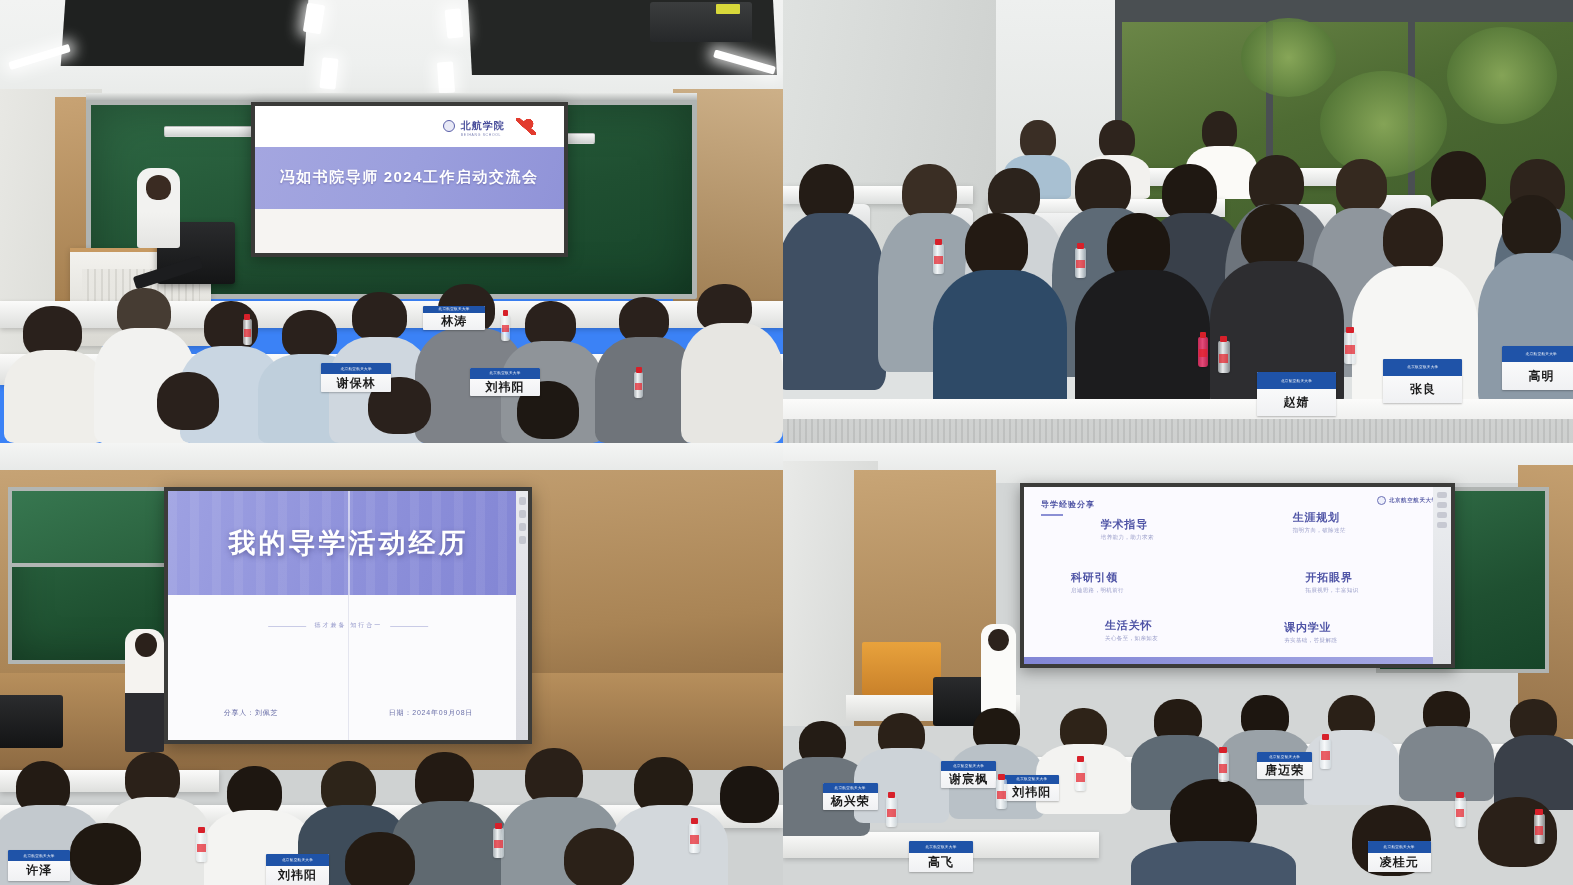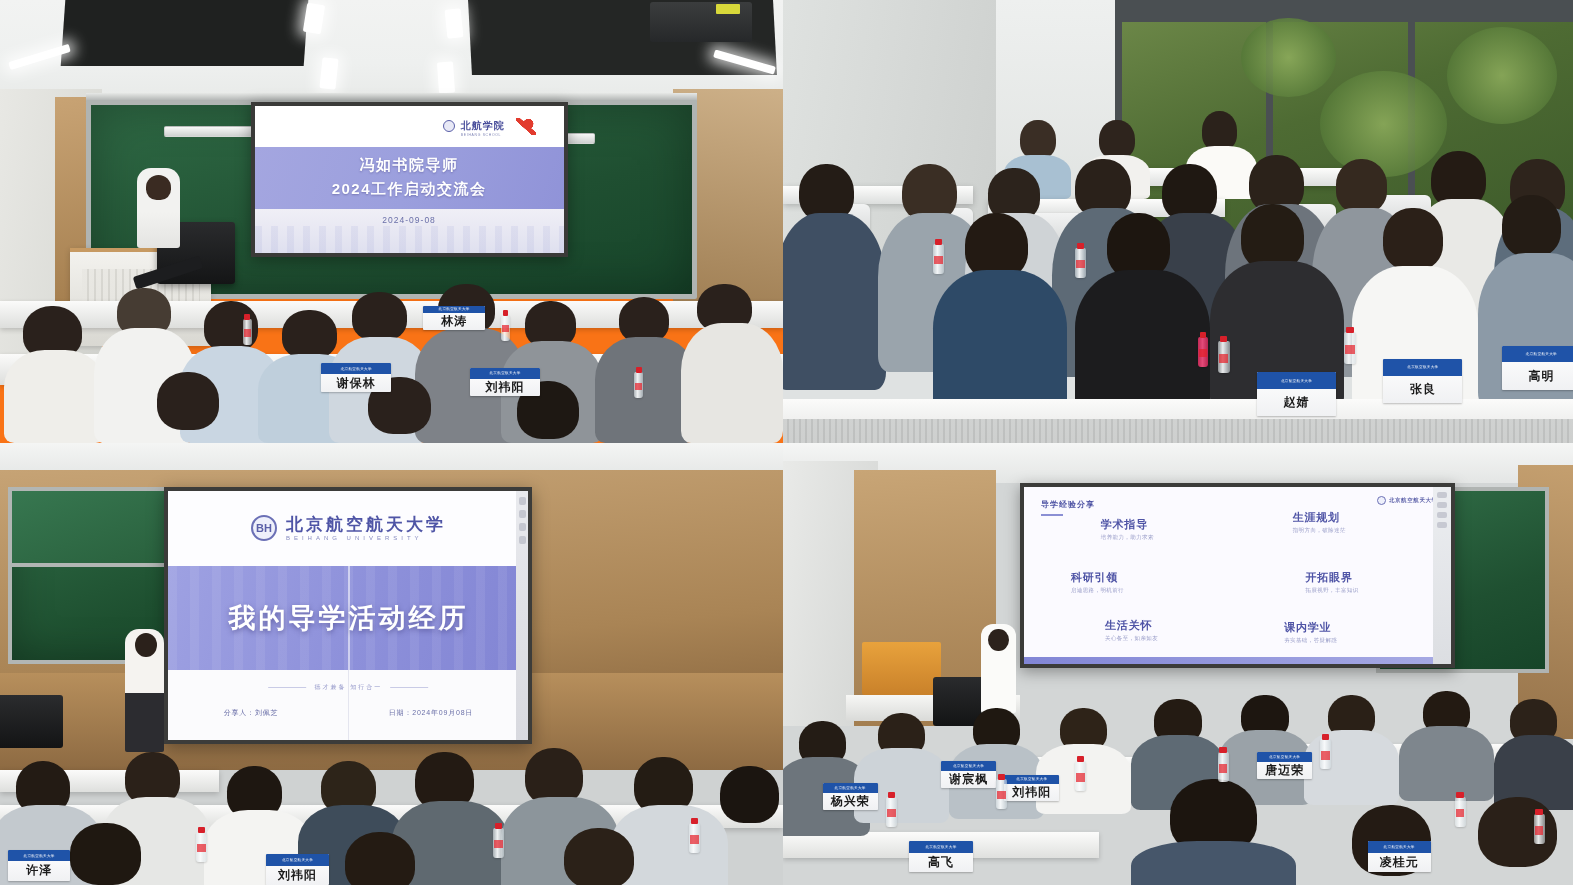--- a/index.html
+++ b/index.html
@@ -14,21 +14,21 @@
     position:relative; width:1573px; height:885px;
     display:grid;
     grid-template-columns:783px 790px;
     grid-template-rows:443px 442px;
     gap:0;
     background:#ffffff;
   }
   .panel { position:relative; overflow:hidden; }
 
   
-  .p1 { background:#f97316; }
+  .p1 { background:#3b82f6; }
   .p1 .ceiling {
     position:absolute; left:0; top:0; width:100%; height:26%;
     background:
       linear-gradient(180deg,#f2f3f2 0%,#eef0ef 55%,#e6e8e6 100%);
   }
   .p1 .ceil-void {
     position:absolute; background:#2b2c2b;
   }
   .p1 .v1 { left:8%; top:0; width:31%; height:15%;
             transform:skewX(-4deg); background:#1f2120; }
@@ -101,21 +101,21 @@
     font-size:3.4px; color:#8186b6; letter-spacing:.7px; display:block;
   }
   .p1 .logo-red {
     width:20px; height:17px; margin-left:5px;
     background:
       radial-gradient(circle at 62% 34%, #e23b2e 0 30%, transparent 31%),
       linear-gradient(42deg, transparent 40%, #e23b2e 41% 58%, transparent 59%);
   }
   .p1 .slide-band {
     flex:0 0 42%; background:linear-gradient(110deg,#a4a6e0,#9b9fdd 50%,#9093d8);
-    display:flex; flex-direction:column; align-items:center;
+    display:flex; flex-direction:row; align-items:center;
     justify-content:center; gap:5px;
   }
   .p1 .slide-t1, .p1 .slide-t2 {
     color:#ffffff; font-size:15px; font-weight:700; letter-spacing:1.5px;
     text-shadow:0 1px 2px rgba(60,55,120,.4);
   }
   .p1 .slide-foot {
     flex:1; background:linear-gradient(180deg,#f0eff6,#dfe0ef);
     display:flex; align-items:flex-start; justify-content:center;
     padding-top:6px; position:relative; overflow:hidden;
@@ -501,24 +501,20 @@
         <div class="logo-seal"></div>
         <div>
           <span class="logo-cn">北航学院</span>
           <span class="logo-en">BEIHANG SCHOOL</span>
         </div>
         <div class="logo-red"></div>
       </div>
       <div class="slide-band">
         <div class="slide-t1">冯如书院导师</div>
         <div class="slide-t2">2024工作启动交流会</div>
-      </div>
-      <div class="slide-foot">
-        <div class="city-ghost"></div>
-        <div class="slide-date">2024-09-08</div>
       </div>
     </div>
 
     <div class="podium"></div>
     <div class="monitor"></div>
     <div class="mon-arm"></div>
     <div class="speaker"></div>
     <div class="speaker-head"></div>
 
     <div class="desk-row d1"></div>
@@ -643,27 +639,20 @@
   </div>
 
   <div class="panel p3">
     <div class="ceiling"></div>
     <div class="wood-back"></div>
     <div class="board"></div>
     <div class="board2" style="background:linear-gradient(160deg,#377750,#245836);border:4px solid #b2b6b4;"></div>
     <div class="wood-floor-wall"></div>
 
     <div class="screen">
-      <div class="s-head">
-        <div class="s-seal">BH</div>
-        <div>
-          <span class="s-cn">北京航空航天大学</span>
-          <span class="s-en">BEIHANG UNIVERSITY</span>
-        </div>
-      </div>
       <div class="s-band">
         <div class="bldg"></div>
         <div class="mid"></div>
         <div class="s-title">我的导学活动经历</div>
       </div>
       <div class="s-foot">
         <div class="s-vdiv"></div>
         <div class="s-motto">德才兼备 知行合一</div>
         <div class="s-meta">
           <span>分享人：</span><span>刘佩芝</span>

